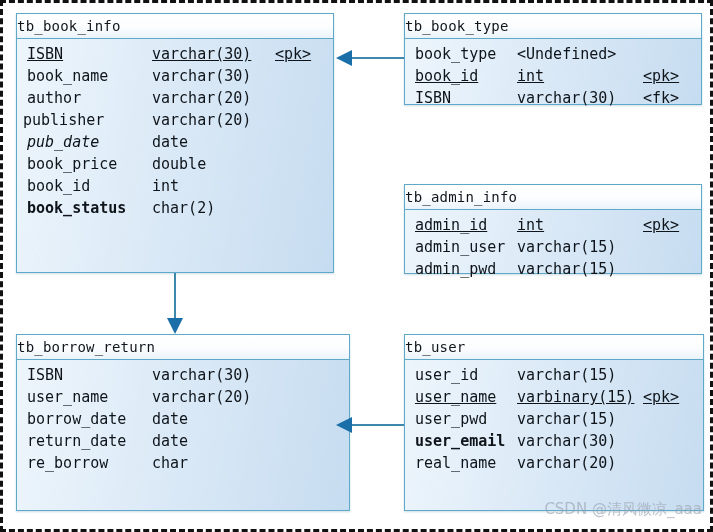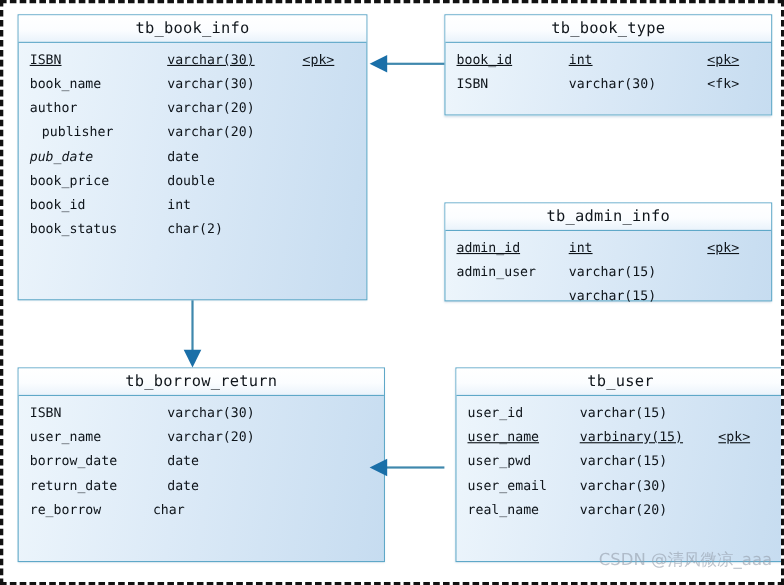--- a/index.html
+++ b/index.html
@@ -30,39 +30,38 @@
     background: linear-gradient(100deg, #eef6fc 0%, #dceaf7 45%, #c6dcf0 100%);
     box-shadow: 0 1px 2px rgba(60, 110, 150, 0.25);
   }
   .entity-header {
     box-sizing: border-box;
     height: 25px;
     border-bottom: 1px solid #5fa8c8;
     background: linear-gradient(180deg, #ffffff 0%, #fbfdff 55%, #eaf3fb 100%);
     display: flex;
     align-items: center;
-    justify-content: center;
   }
   .entity-title {
     font-size: 14px;
     color: #10161c;
     letter-spacing: 0.2px;
     white-space: nowrap;
   }
   .entity-body {
     position: relative;
     padding-top: 4px;
   }
 
   
   .attr-row {
     position: relative;
     height: 22px;
     line-height: 22px;
-    font-size: 12px;
+    font-size: 15px;
     color: #0e141a;
     white-space: nowrap;
   }
   .attr-name,
   .attr-type,
   .attr-key {
     position: absolute;
     top: 0;
     white-space: nowrap;
   }
@@ -128,47 +127,51 @@
         </div>
         <div class="attr-row">
           <span class="attr-name" style="left: 10px;">book_name</span>
           <span class="attr-type" style="left: 135px;">varchar(30)</span>
         </div>
         <div class="attr-row">
           <span class="attr-name" style="left: 10px;">author</span>
           <span class="attr-type" style="left: 135px;">varchar(20)</span>
         </div>
         <div class="attr-row">
-          <span class="attr-name" style="left: 21px; text-align: right;">publisher</span>
+          <span class="attr-name" style="left: 6px; text-align: right;">publisher</span>
           <span class="attr-type" style="left: 135px;">varchar(20)</span>
         </div>
         <div class="attr-row">
           <span class="attr-name" style="left: 10px; font-style: italic;">pub_date</span>
           <span class="attr-type" style="left: 135px;">date</span>
         </div>
         <div class="attr-row">
           <span class="attr-name" style="left: 10px;">book_price</span>
           <span class="attr-type" style="left: 135px; text-align: right;">double</span>
         </div>
         <div class="attr-row">
           <span class="attr-name" style="left: 10px;">book_id</span>
           <span class="attr-type" style="left: 135px;">int</span>
         </div>
         <div class="attr-row">
-          <span class="attr-name" style="left: 10px;">book_status</span>
+          <span class="attr-name" style="left: 10px; font-weight: bold;">book_status</span>
           <span class="attr-type" style="left: 135px; text-align: right;">char(2)</span>
         </div>
       </div>
   </div>
 
   <div class="entity" style="left:401px; top:10px; width:298px; height:92px;">
     <div class="entity-header">
       <span class="entity-title">tb_book_type</span>
     </div>
     <div class="entity-body">
+        <div class="attr-row">
+          <span class="attr-name" style="left: 10px;">book_type</span>
+          <span class="attr-type" style="left: 112px;">&lt;Undefined&gt;</span>
+        </div>
         <div class="attr-row is-key">
           <span class="attr-name" style="left: 10px;">book_id</span>
           <span class="attr-type" style="left: 112px;">int</span>
           <span class="attr-key" style="left: 238px;">&lt;pk&gt;</span>
         </div>
         <div class="attr-row">
           <span class="attr-name" style="left: 10px;">ISBN</span>
           <span class="attr-type" style="left: 112px;">varchar(30)</span>
           <span class="attr-key" style="left: 238px;">&lt;fk&gt;</span>
         </div>
@@ -183,20 +186,21 @@
         <div class="attr-row is-key">
           <span class="attr-name" style="left: 10px;">admin_id</span>
           <span class="attr-type" style="left: 112px;">int</span>
           <span class="attr-key" style="left: 238px;">&lt;pk&gt;</span>
         </div>
         <div class="attr-row">
           <span class="attr-name" style="left: 10px;">admin_user</span>
           <span class="attr-type" style="left: 112px;">varchar(15)</span>
         </div>
         <div class="attr-row">
+          <span class="attr-name" style="left: 10px;">admin_pwd</span>
           <span class="attr-type" style="left: 112px;">varchar(15)</span>
         </div>
       </div>
   </div>
 
   <div class="entity" style="left:13px; top:331px; width:334px; height:177px;">
     <div class="entity-header">
       <span class="entity-title">tb_borrow_return</span>
     </div>
     <div class="entity-body">
@@ -211,45 +215,45 @@
         <div class="attr-row">
           <span class="attr-name" style="left: 10px;">borrow_date</span>
           <span class="attr-type" style="left: 135px;">date</span>
         </div>
         <div class="attr-row">
           <span class="attr-name" style="left: 10px;">return_date</span>
           <span class="attr-type" style="left: 135px;">date</span>
         </div>
         <div class="attr-row">
           <span class="attr-name" style="left: 10px;">re_borrow</span>
-          <span class="attr-type" style="left: 122px;">char</span>
-        </div>
-      </div>
-  </div>
-
-  <div class="entity" style="left:411px; top:331px; width:300px; height:177px;">
+          <span class="attr-type" style="left: 135px;">char</span>
+        </div>
+      </div>
+  </div>
+
+  <div class="entity" style="left:401px; top:331px; width:300px; height:177px;">
     <div class="entity-header">
       <span class="entity-title">tb_user</span>
     </div>
     <div class="entity-body">
         <div class="attr-row">
           <span class="attr-name" style="left: 10px;">user_id</span>
           <span class="attr-type" style="left: 112px;">varchar(15)</span>
         </div>
         <div class="attr-row is-key">
           <span class="attr-name" style="left: 10px;">user_name</span>
           <span class="attr-type" style="left: 112px;">varbinary(15)</span>
           <span class="attr-key" style="left: 238px;">&lt;pk&gt;</span>
         </div>
         <div class="attr-row">
           <span class="attr-name" style="left: 10px;">user_pwd</span>
           <span class="attr-type" style="left: 112px;">varchar(15)</span>
         </div>
         <div class="attr-row">
-          <span class="attr-name" style="left: 10px;">user_email</span>
+          <span class="attr-name" style="left: 10px; font-weight: bold;">user_email</span>
           <span class="attr-type" style="left: 112px;">varchar(30)</span>
         </div>
         <div class="attr-row">
           <span class="attr-name" style="left: 10px;">real_name</span>
           <span class="attr-type" style="left: 112px;">varchar(20)</span>
         </div>
       </div>
   </div>
 
   <div class="connector conn-line-h" style="left:340px; top:54px; width:61px;"></div>

